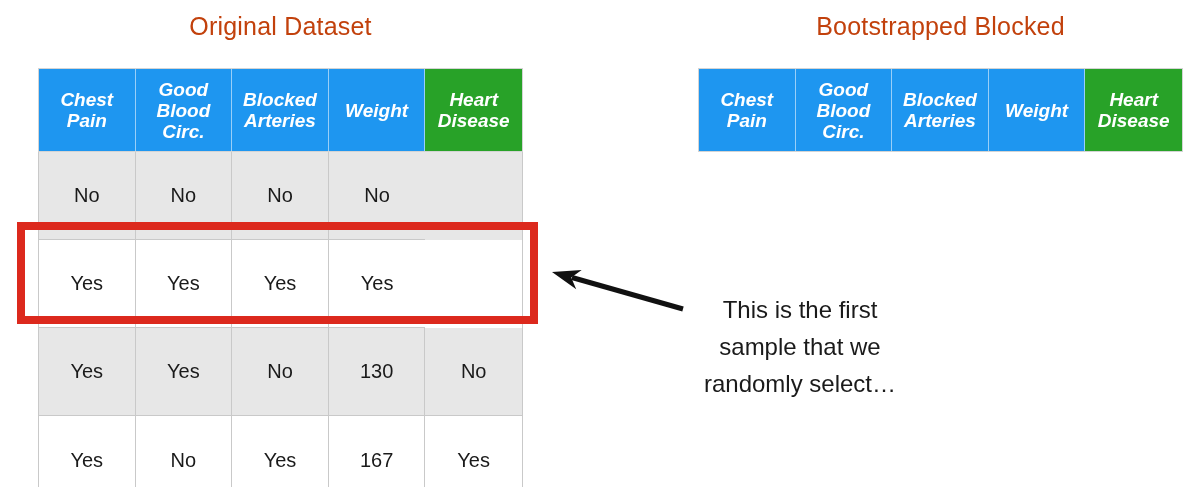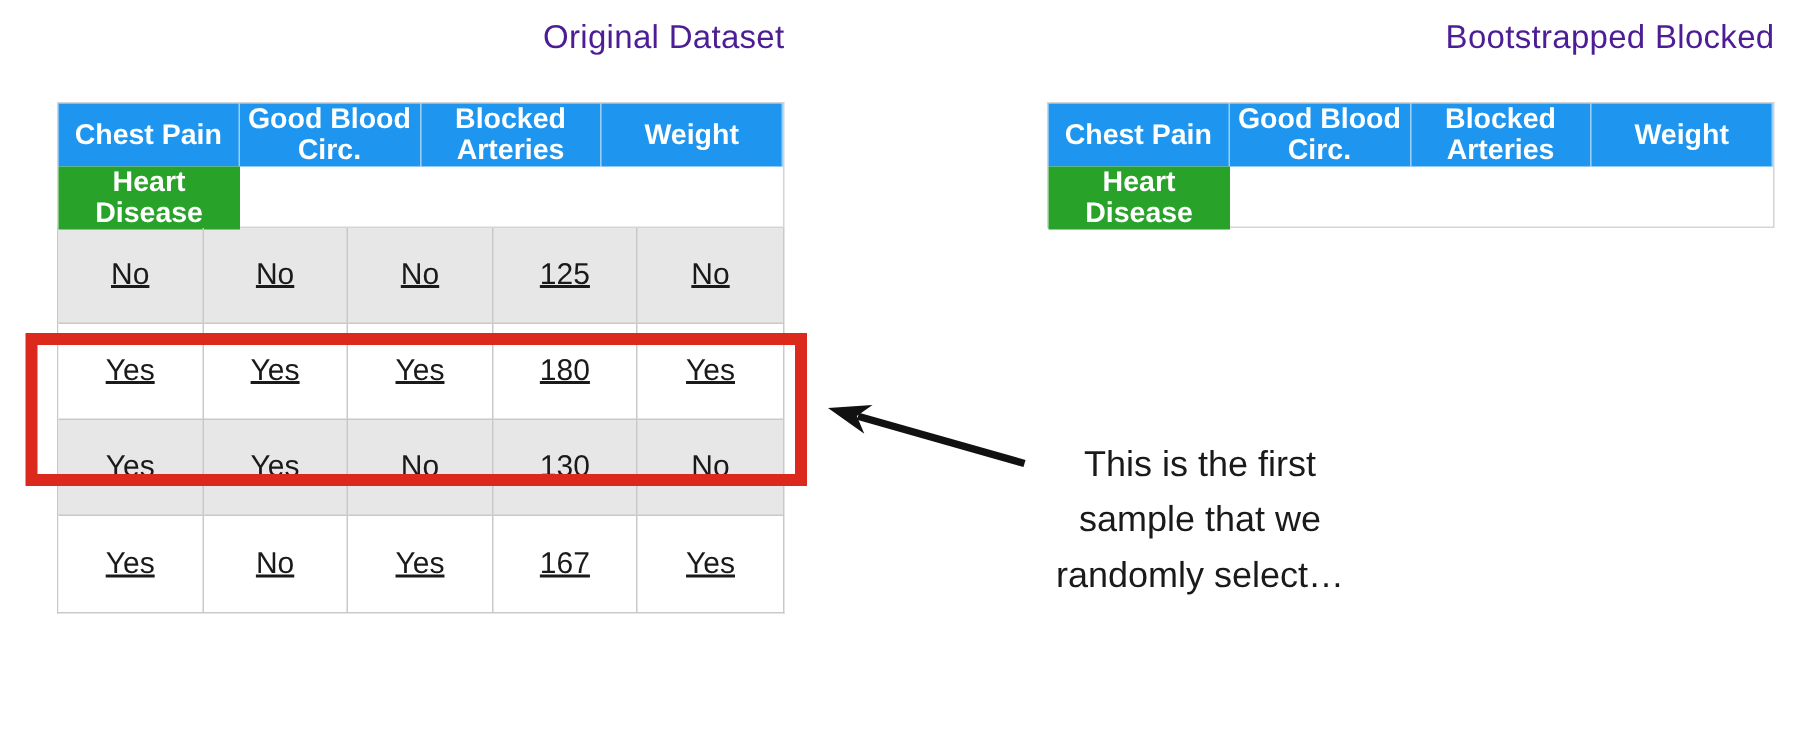--- a/index.html
+++ b/index.html
@@ -12,42 +12,43 @@
     position: relative;
     width: 1198px;
     height: 487px;
     background: #ffffff;
     overflow: hidden;
     color: var(--text-dark, #1a1a1a);
   }
   .title {
     position: absolute;
     top: 12px;
-    text-align: right;
-    font-size: 22px;
+    text-align: center;
+    font-size: 25px;
     font-weight: 400;
     letter-spacing: 0.2px;
-    color: #4c1d95;
+    color: #c2410c;
   }
   .left-title  { left: 38px;  width: 485px; }
   .right-title { left: 698px; width: 485px; }
 
   .table {
     position: absolute;
     width: 485px;
   }
   .table-original     { left: 38px;  top: 68px; }
   .table-bootstrapped { left: 698px; top: 68px; }
 
   .header-row {
     display: grid;
-    grid-template-columns: repeat(4, 1fr);
+    grid-template-columns: repeat(5, 1fr);
     height: 82px;
     border: 1px solid #d4d4d4;
     box-sizing: content-box;
+    font-style: italic;
   }
   .header-cell {
     display: flex;
     align-items: center;
     justify-content: center;
     text-align: center;
     background: var(--header-blue, #1e96f0);
     color: #ffffff;
     font-weight: 700;
     font-size: 19px;
@@ -59,22 +60,21 @@
   .header-cell:last-child { border-right: none; }
   .header-cell.green { background: var(--header-green, #28a228); }
 
   .data-area {
     border: 1px solid #c9c9c9;
     border-top: none;
   }
   .data-row {
     display: grid;
     grid-template-columns: repeat(5, 1fr);
-    height: 64px;
-    text-decoration: underline;
+    height: 88px;
   }
   .data-row.gray  { background: var(--row-gray, #e7e7e7); }
   .data-row.white { background: #ffffff; }
   .data-cell {
     display: flex;
     align-items: center;
     justify-content: center;
     font-size: 20px;
     color: #1a1a1a;
     border-right: 1px solid #c9c9c9;
@@ -131,28 +131,26 @@
         <div class="header-cell">Good Blood Circ.</div>
         <div class="header-cell">Blocked Arteries</div>
         <div class="header-cell">Weight</div>
         <div class="header-cell green">Heart Disease</div>
       </div>
       <div class="data-area">
         <div class="data-row gray">
           <div class="data-cell">No</div>
           <div class="data-cell">No</div>
           <div class="data-cell">No</div>
-          <div class="data-cell">125</div>
           <div class="data-cell">No</div>
         </div>
         <div class="data-row white">
           <div class="data-cell">Yes</div>
           <div class="data-cell">Yes</div>
           <div class="data-cell">Yes</div>
-          <div class="data-cell">180</div>
           <div class="data-cell">Yes</div>
         </div>
         <div class="data-row gray">
           <div class="data-cell">Yes</div>
           <div class="data-cell">Yes</div>
           <div class="data-cell">No</div>
           <div class="data-cell">130</div>
           <div class="data-cell">No</div>
         </div>
         <div class="data-row white">

